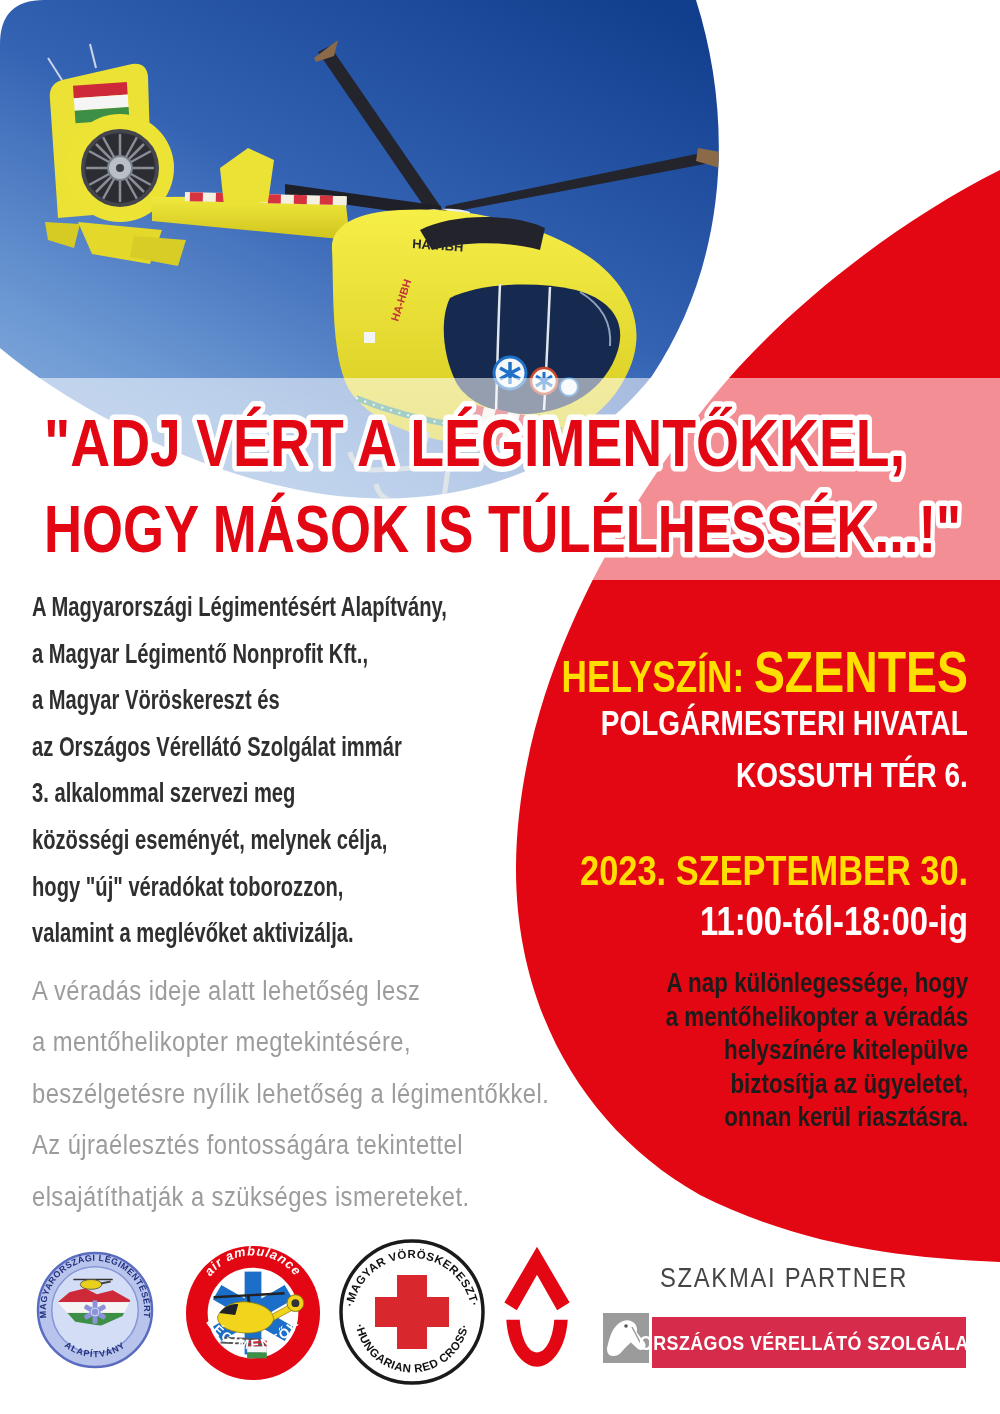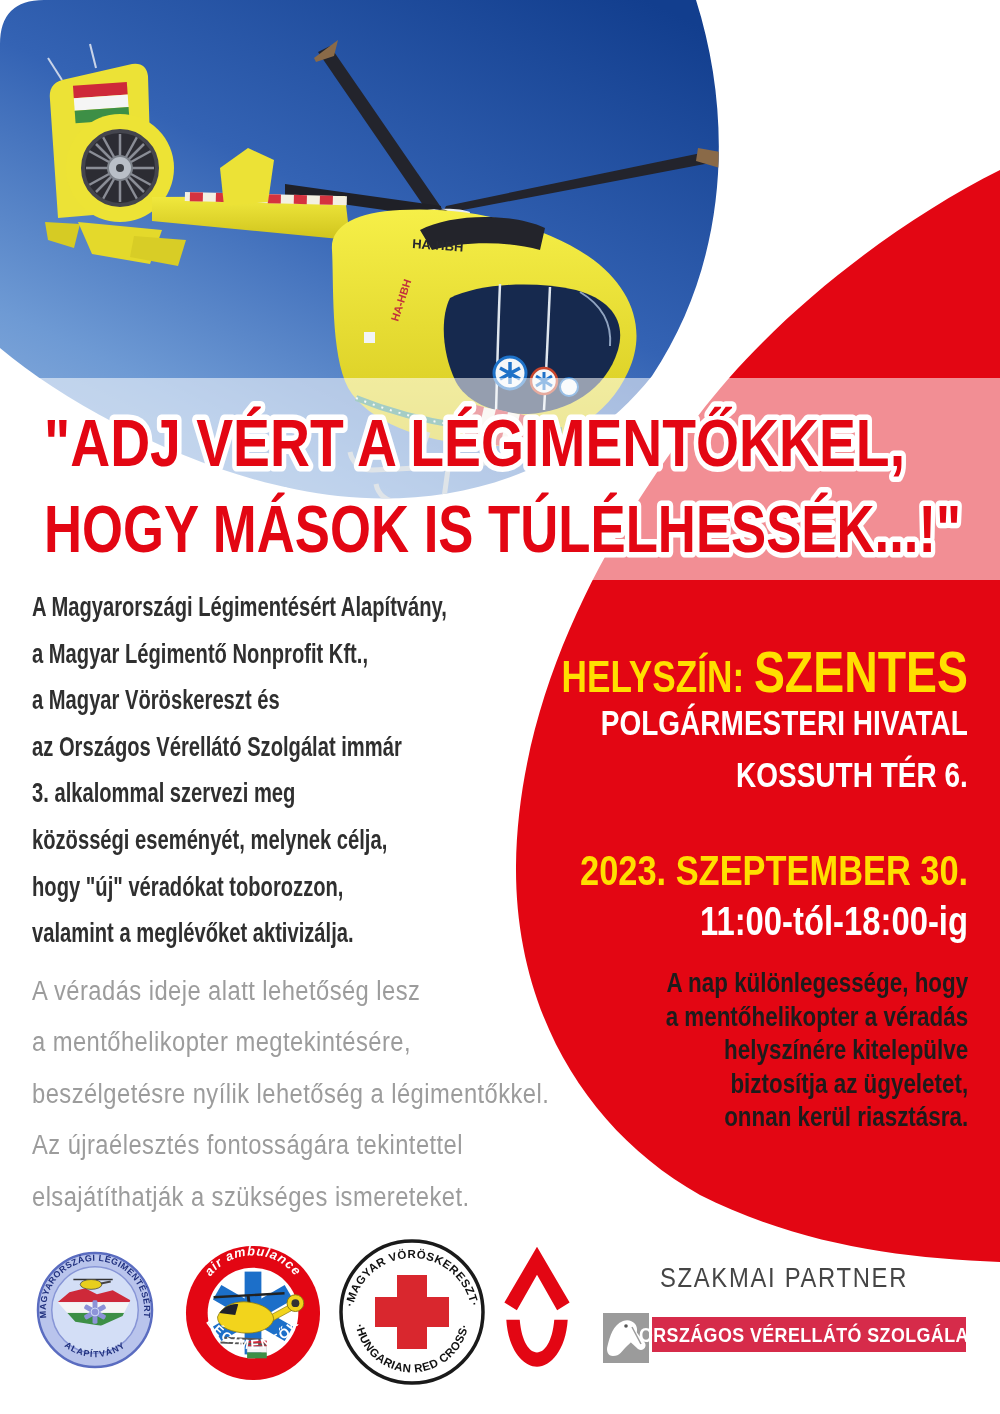--- a/index.html
+++ b/index.html
@@ -44,21 +44,21 @@
   .partner-label{
     position:absolute;left:600px;top:1262px;width:368px;text-align:center;
     font-size:28px;letter-spacing:2px;color:#454545;
     transform:scaleX(0.85);transform-origin:center top;white-space:nowrap;
   }
   .pelican-box{
     position:absolute;left:603px;top:1313px;width:46px;height:50px;
     background:#9b9b9b;
   }
   .ovsz-banner{
-    position:absolute;left:652px;top:1317px;width:314px;height:35px;
+    position:absolute;left:652px;top:1317px;width:314px;height:51px;
     background:#d62b4a;display:flex;align-items:center;justify-content:center;
   }
   .ovsz-banner span{
     color:#ffffff;font-weight:bold;font-size:21px;letter-spacing:0.5px;
     transform:scaleX(0.85);white-space:nowrap;
   }
   .logo{position:absolute;overflow:visible;}
 </style>
 </head>
 <body>

